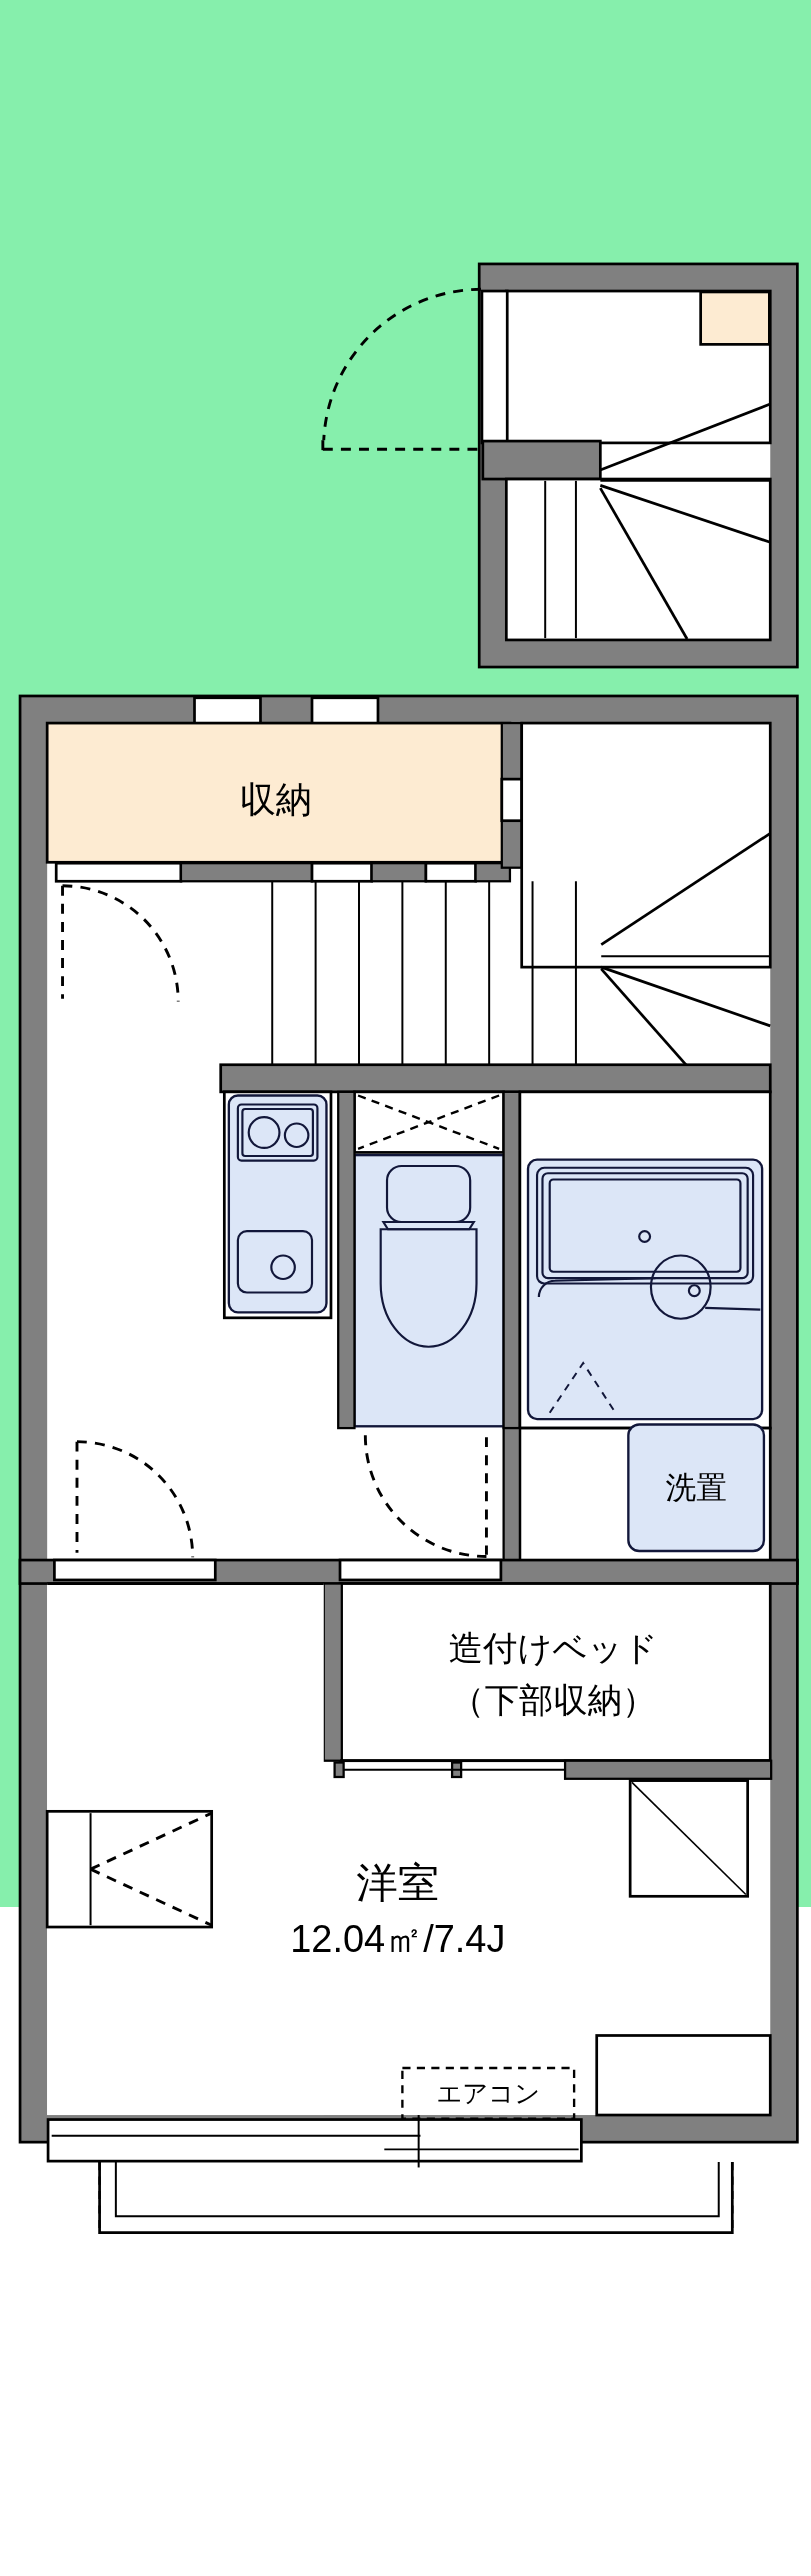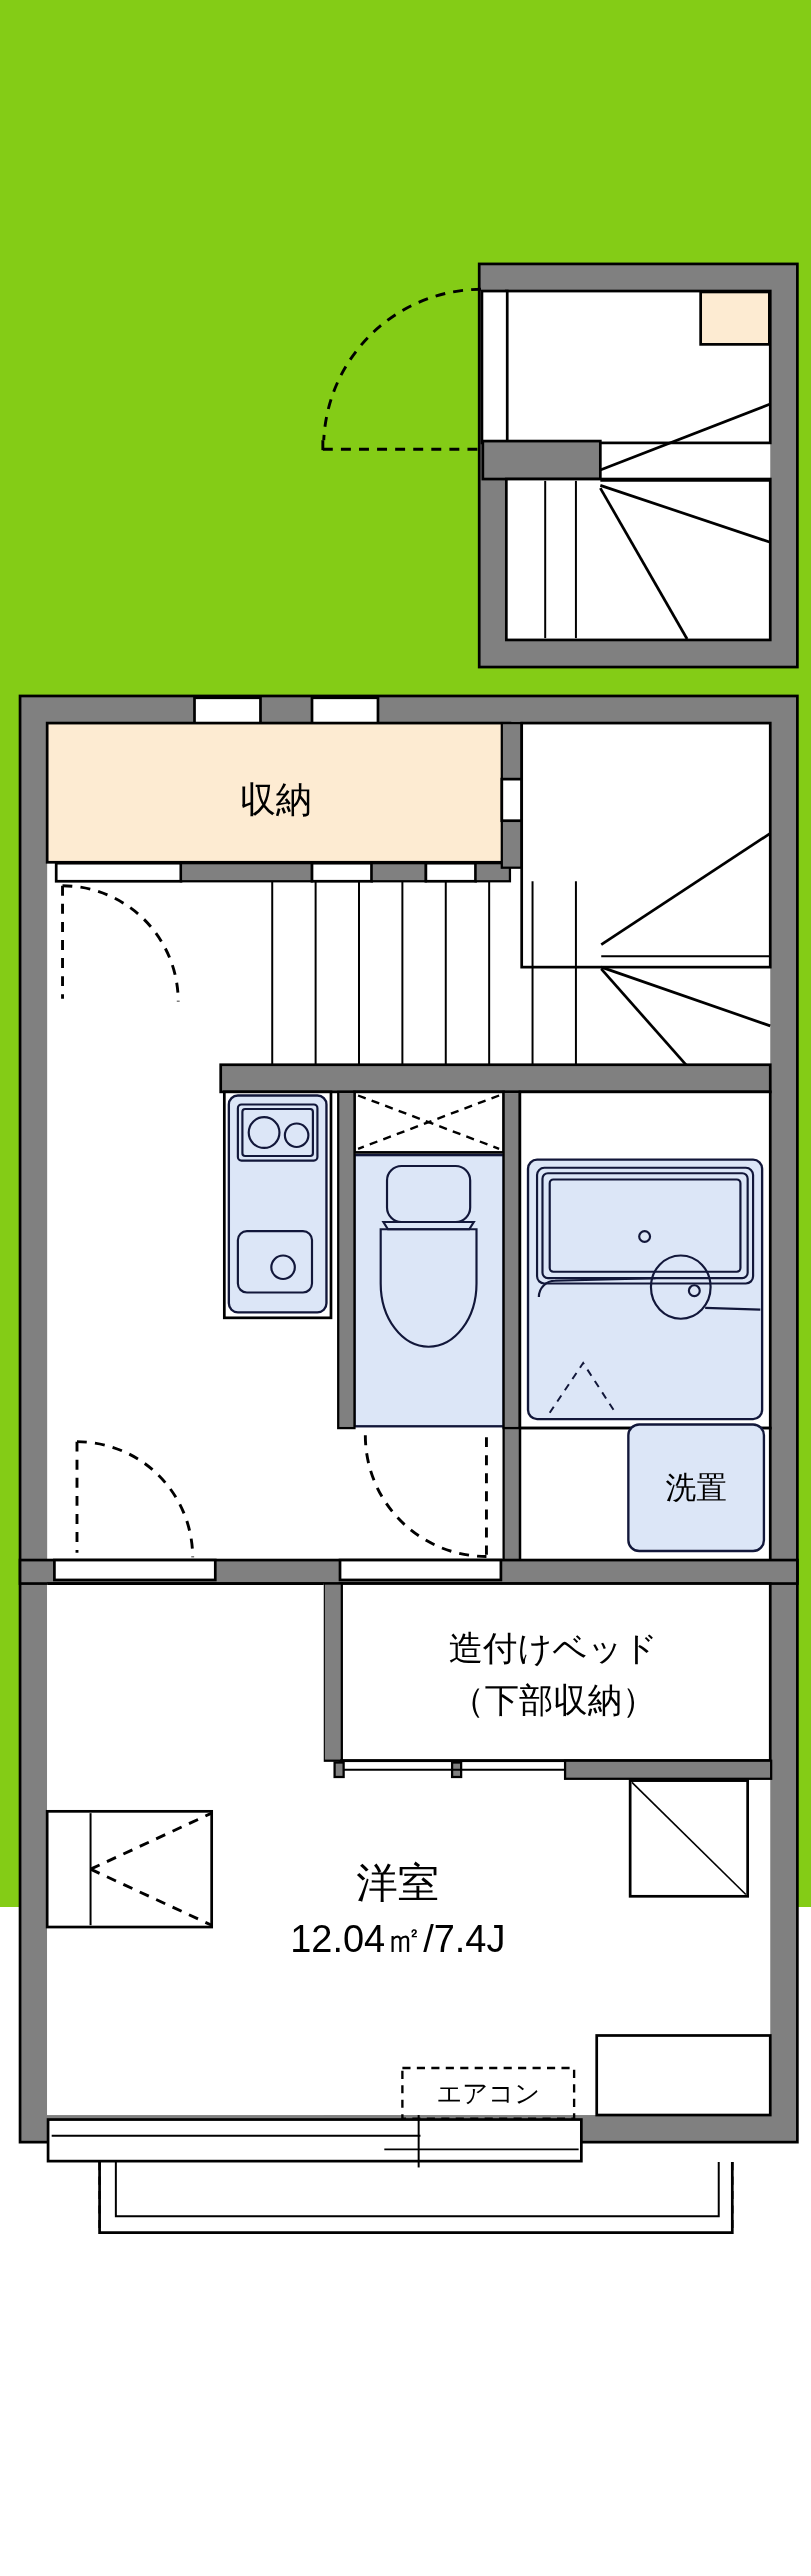--- a/index.html
+++ b/index.html
@@ -10,21 +10,21 @@
   body {
     width: 812px;
     height: 2576px;
     font-family: "Liberation Sans", "DejaVu Sans", sans-serif;
     overflow: hidden;
   }
   #plan-root {
     position: relative;
     width: 812px;
     height: 1907px;
-    background: #84cc16;
+    background: #86efac;
   }
   svg#floorplan {
     display: block;
     width: 812px;
     height: 2576px;
   }
   .wall      { fill: #808080; stroke: #000000; stroke-width: 3; }
   .wall-thin { fill: #808080; stroke: #000000; stroke-width: 2.5; }
   .room      { fill: #ffffff; stroke: #000000; stroke-width: 3; }
   .room-noline{ fill: #ffffff; stroke: none; }

